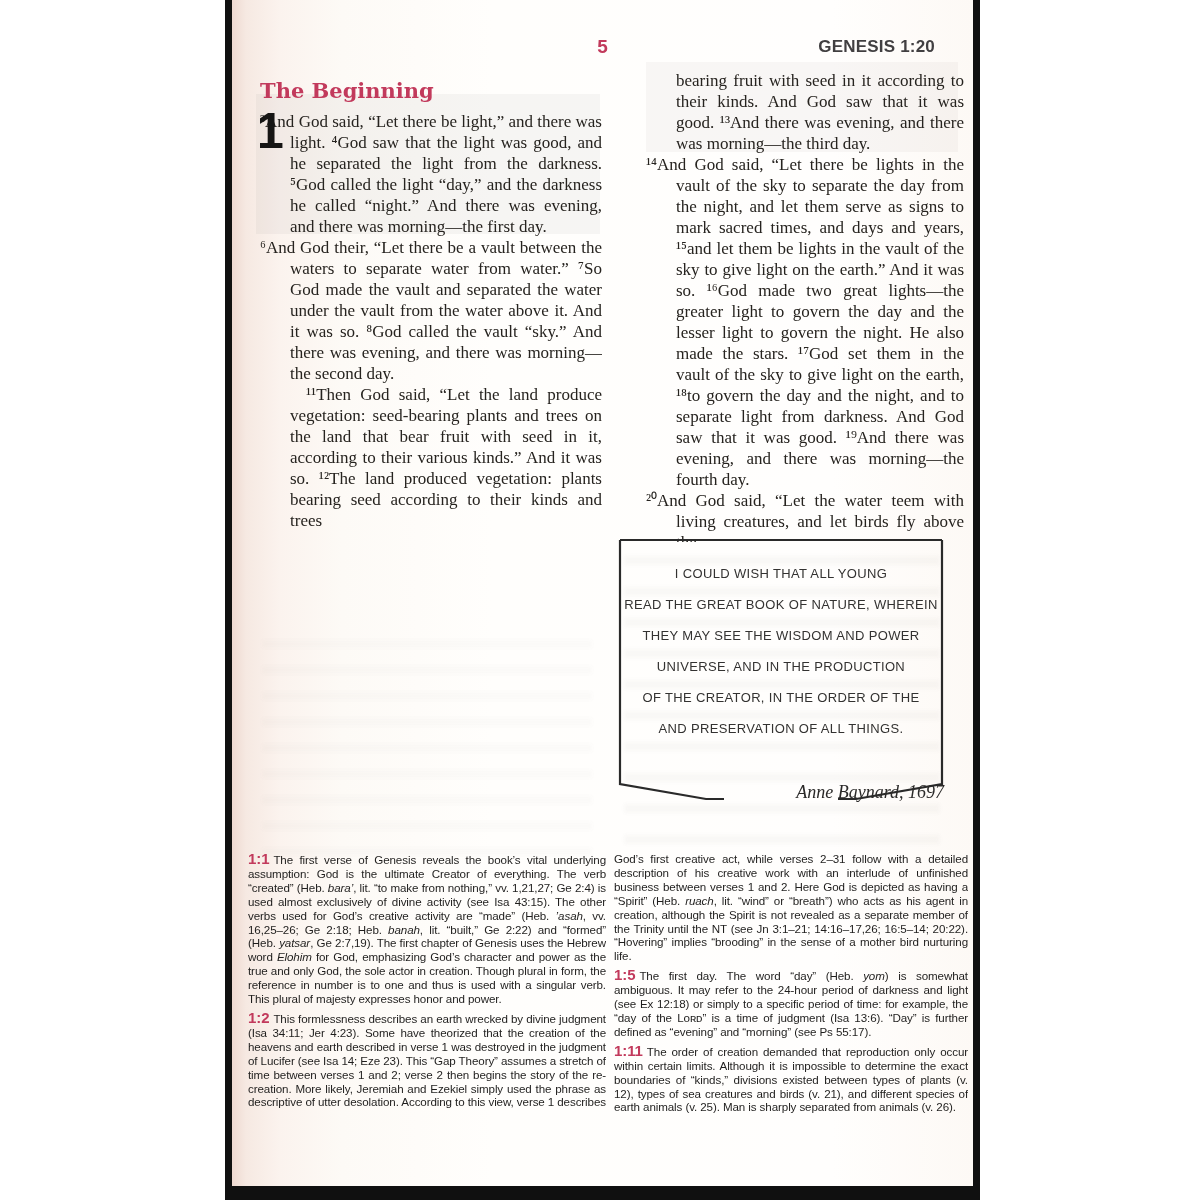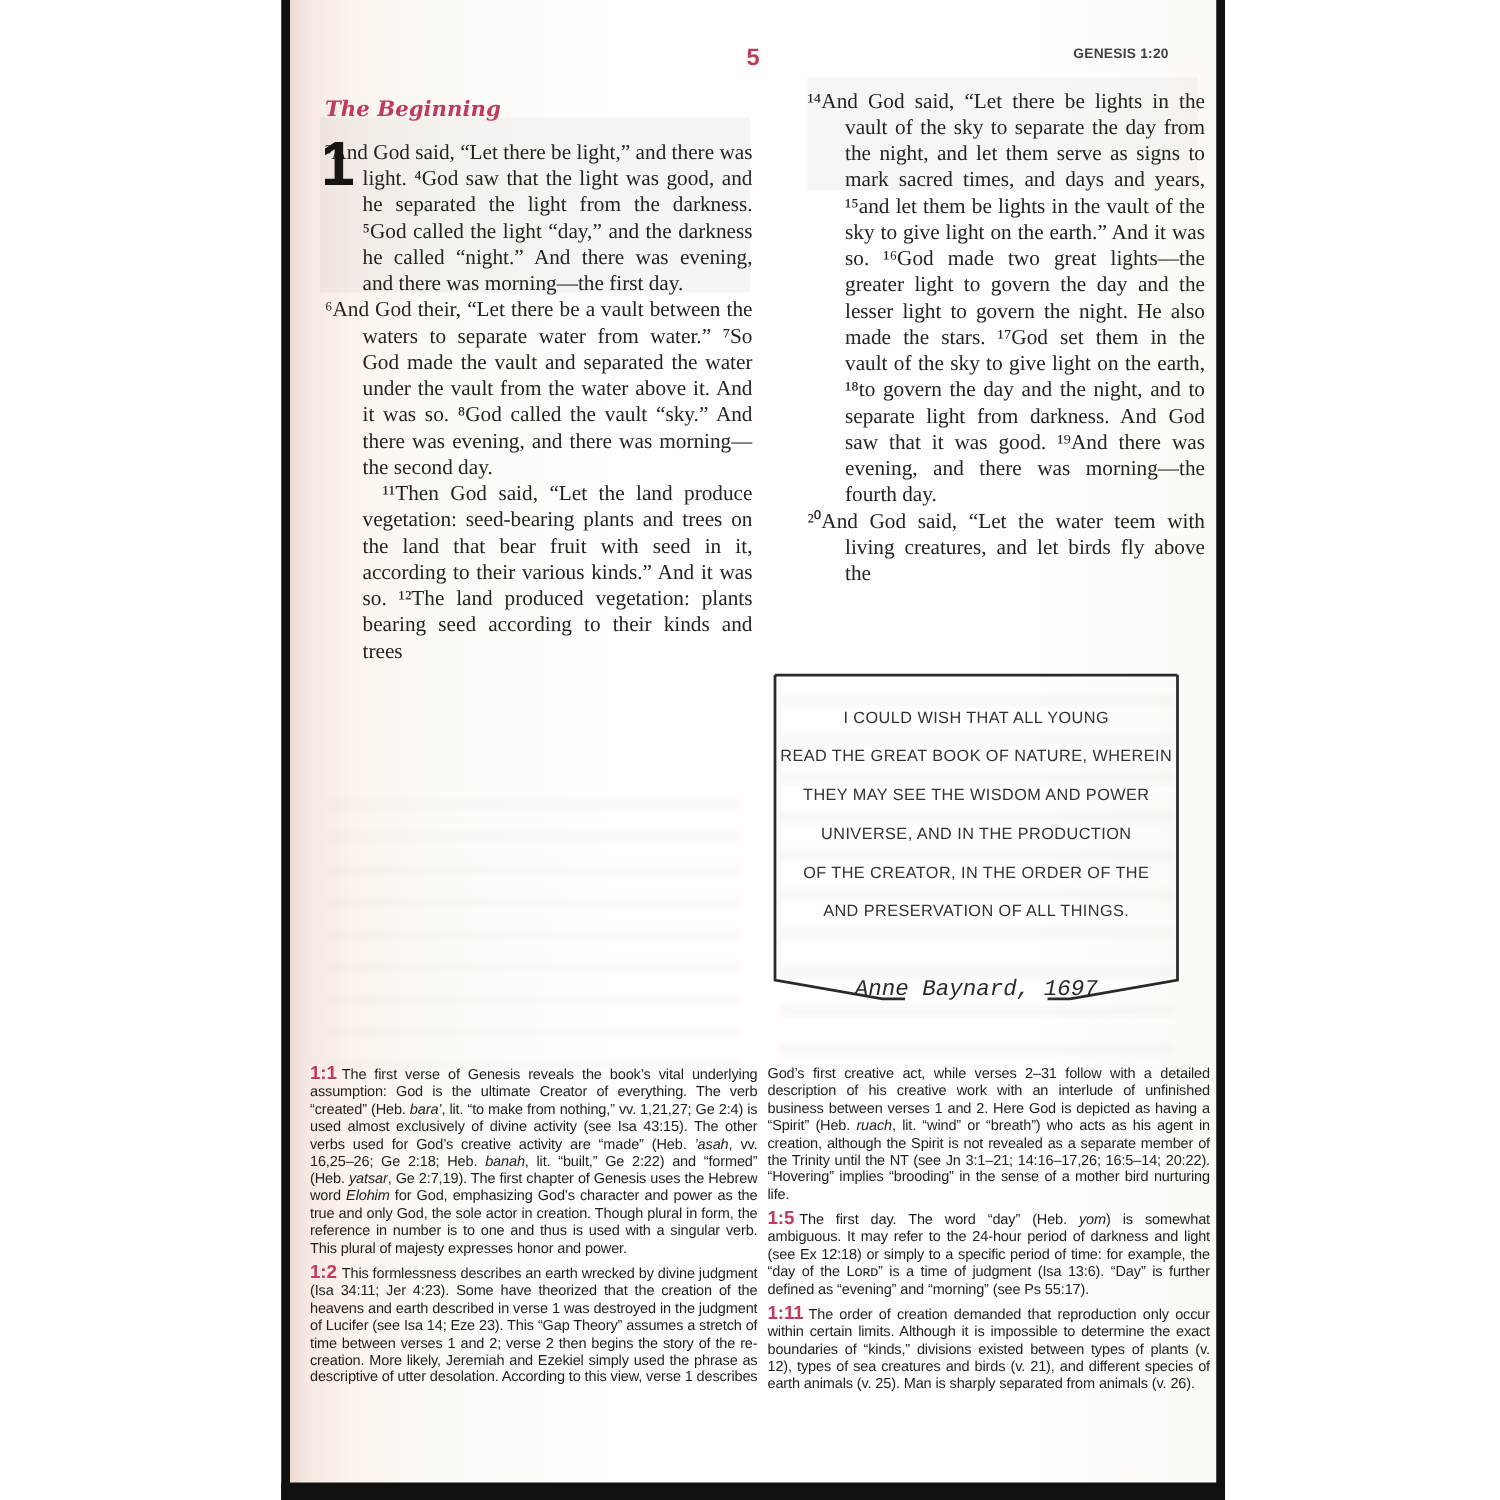--- a/index.html
+++ b/index.html
@@ -27,29 +27,29 @@
         background:repeating-linear-gradient(180deg, rgba(120,115,112,0.08) 0 8px, rgba(0,0,0,0) 8px 26px);
         filter:blur(2px); opacity:.4;}
 
   
   .page-number{
     position:absolute; top:36px; left:0; width:741px; text-align:center;
     font-family:"Liberation Sans", sans-serif; font-weight:700; font-size:19px; color:#c23a5c;
   }
   .header-ref{
     position:absolute; top:37px; right:38px;
-    font-family:"Liberation Sans", sans-serif; font-weight:700; font-size:11px;
+    font-family:"Liberation Sans", sans-serif; font-weight:700; font-size:17px;
     letter-spacing:.2px; color:#413f41;
   }
 
   
   .section-heading{
     position:absolute; left:28px; top:78px;
-    font-family:"DejaVu Serif", serif; font-style:italic; font-weight:700;
-    font-size:17px; color:#c23a5c;
+    font-family:"DejaVu Serif", serif; font-weight:700;
+    font-size:21px; color:#c23a5c;
   }
   .col{position:absolute; font-size:17px; line-height:21px; text-align:justify; overflow:hidden;}
   .col-left{left:28px; top:106px; width:342px; height:745px;}
   .col-right{left:414px; top:70px; width:318px; height:472px;}
   .v{margin:0;}
   .v-chapter{position:relative; padding-left:30px; text-indent:16px; margin-bottom:5px;}
   .dropcap{
     position:absolute; left:-4px; top:3px; text-indent:0;
     font-family:"Liberation Sans", sans-serif; font-weight:700; font-size:50px; line-height:44px; color:#161514;
   }
@@ -59,22 +59,22 @@
 
   
   .quote-box{position:absolute; left:386px; top:538px; width:326px; height:286px;}
   .quote-outline{position:absolute; left:0; top:0;}
   .quote-lines{position:absolute; left:2px; top:20px; width:322px; text-align:center;}
   .quote-line{
     font-family:"Liberation Sans", sans-serif; font-size:13px; letter-spacing:.35px;
     line-height:31px; color:#333231; white-space:nowrap;
   }
   .quote-attribution{
-    position:absolute; left:0; top:244px; width:100%; text-align:center;
-    font-family:Liberation Mono, monospace; font-style:italic; font-size:18px; color:#2b2a29;
+    position:absolute; left:0; top:244px; width:100%; text-align:right;
+    font-family:Liberation Serif, serif; font-style:italic; font-size:18px; color:#2b2a29;
   }
 
   
   .notes-col{
     position:absolute; top:852px; height:330px; overflow:hidden;
     font-family:"Liberation Sans", sans-serif; font-size:11.6px; line-height:13.9px;
     letter-spacing:-0.1px; color:#1f1e1d; text-align:justify;
   }
   .notes-left{left:16px; width:358px;}
   .notes-right{left:382px; width:354px;}
@@ -101,20 +101,21 @@
     <div class="col col-left">
       <p class="v v-chapter">
         <span class="dropcap">1</span>
       </p>
       <p class="v v-hang">³And God said, “Let there be light,” and there was light. ⁴God saw that the light was good, and he separated the light from the darkness. ⁵God called the light “day,” and the darkness he called “night.” And there was evening, and there was morning—the first day.</p>
       <p class="v v-hang">⁶And God their, “Let there be a vault between the waters to separate water from water.” ⁷So God made the vault and separated the water under the vault from the water above it. And it was so. ⁸God called the vault “sky.” And there was evening, and there was morning—the second day.</p>
       <p class="v v-indent">¹¹Then God said, “Let the land produce vegetation: seed-bearing plants and trees on the land that bear fruit with seed in it, according to their various kinds.” And it was so. ¹²The land produced vegetation: plants bearing seed according to their kinds and trees</p>
     </div>
 
     <div class="col col-right">
+      <p class="v v-cont">bearing fruit with seed in it according to their kinds. And God saw that it was good. ¹³And there was evening, and there was morning—the third day.</p>
       <p class="v v-hang">¹⁴And God said, “Let there be lights in the vault of the sky to separate the day from the night, and let them serve as signs to mark sacred times, and days and years, ¹⁵and let them be lights in the vault of the sky to give light on the earth.” And it was so. ¹⁶God made two great lights—the greater light to govern the day and the lesser light to govern the night. He also made the stars. ¹⁷God set them in the vault of the sky to give light on the earth, ¹⁸to govern the day and the night, and to separate light from darkness. And God saw that it was good. ¹⁹And there was evening, and there was morning—the fourth day.</p>
       <p class="v v-hang">²⁰And God said, “Let the water teem with living creatures, and let birds fly above the</p>
     </div>
 
     <div class="quote-box">
       <svg class="quote-outline" width="326" height="272" viewBox="0 0 326 272">
         <path d="M2 2 H324" fill="none" stroke="#2a2a2a" stroke-width="2.2"></path>
         <path d="M2 2 L2 246 L88 261 L106 261" fill="none" stroke="#2a2a2a" stroke-width="2.2"></path>
         <path d="M324 2 L324 246 L238 261 L220 261" fill="none" stroke="#2a2a2a" stroke-width="2.2"></path>
       </svg>

